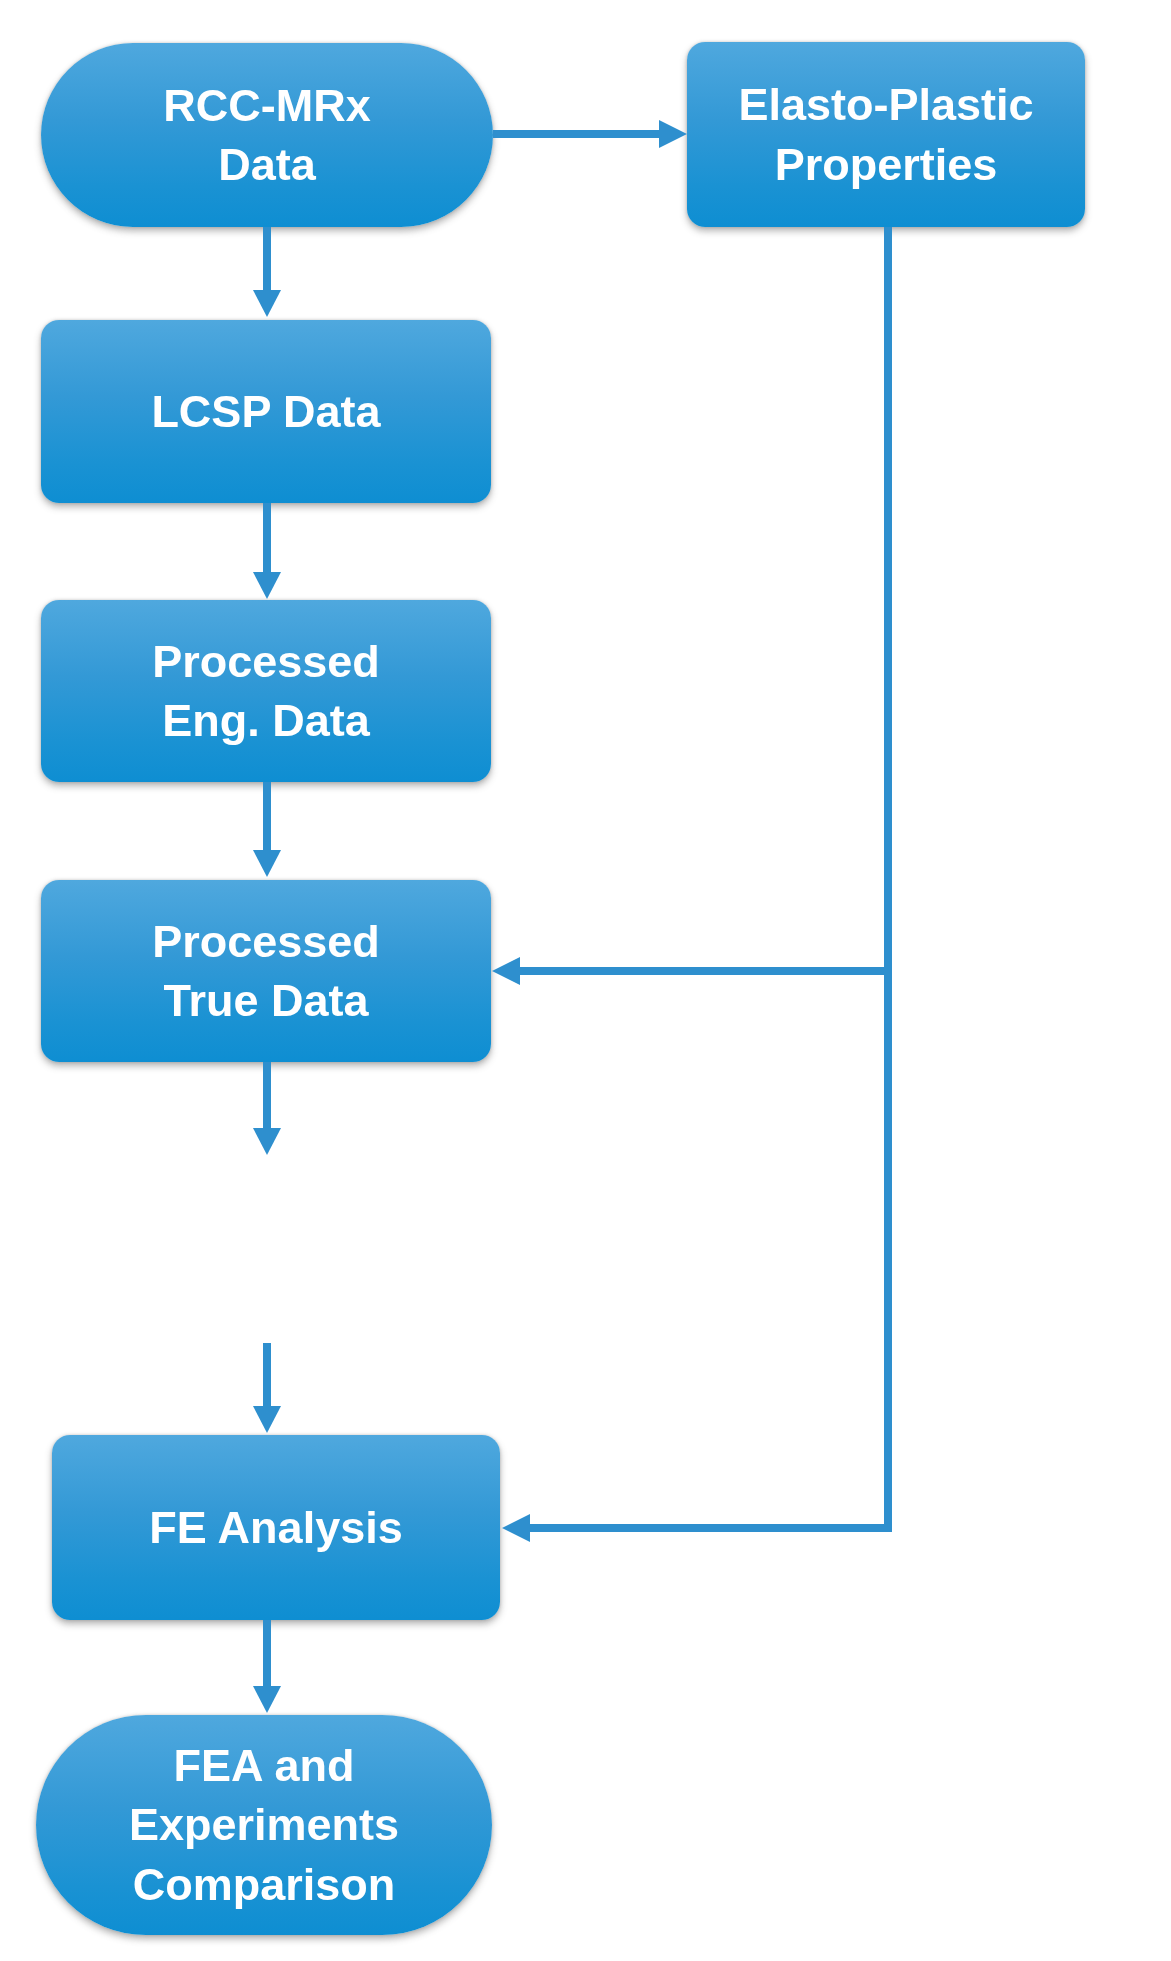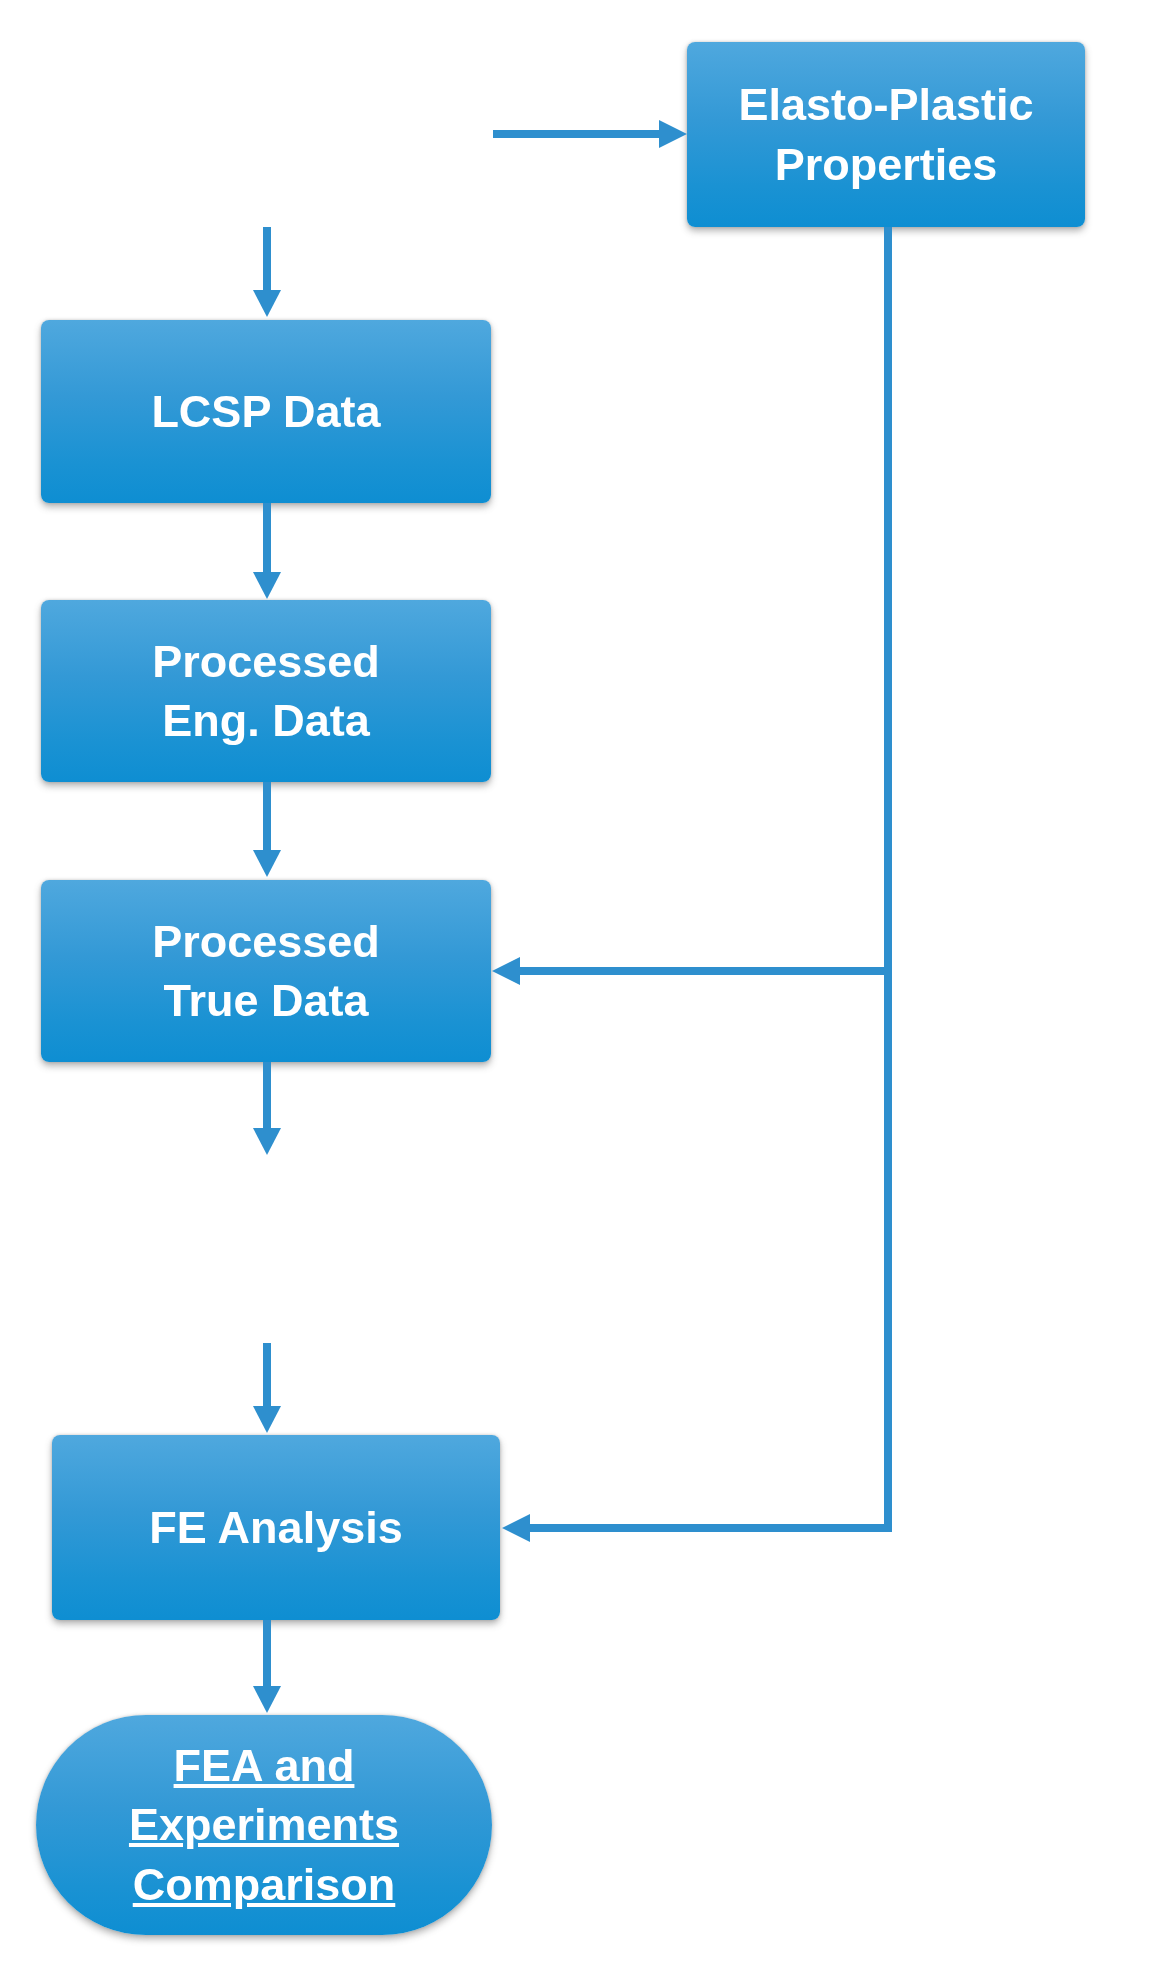--- a/index.html
+++ b/index.html
@@ -19,32 +19,32 @@
     align-items: center;
     justify-content: center;
     text-align: center;
     color: #ffffff;
     font-weight: bold;
     font-size: 45px;
     line-height: 1.32;
     white-space: pre-line;
     background: linear-gradient(180deg, #4fa8de 0%, #3399d6 42%, #1a92d3 78%, #0e8ed2 100%);
     box-shadow: 0 4px 7px rgba(90, 90, 90, 0.45), 0 0 3px rgba(120, 120, 120, 0.35);
-    border-radius: 8px;
+    border-radius: 18px;
   }
   .node.stadium { border-radius: 115px; }
 
   .n-rcc      { left: 41px;  top: 43px;   width: 452px; height: 184px; }
   .n-elasto   { left: 687px; top: 42px;   width: 398px; height: 185px; }
   .n-lcsp     { left: 41px;  top: 320px;  width: 450px; height: 183px; }
   .n-engdata  { left: 41px;  top: 600px;  width: 450px; height: 182px; }
   .n-truedata { left: 41px;  top: 880px;  width: 450px; height: 182px; }
   .n-creep    { left: 41px;  top: 1157px; width: 450px; height: 186px; }
   .n-fea      { left: 52px;  top: 1435px; width: 448px; height: 185px; }
-  .n-compare  { left: 36px;  top: 1715px; width: 456px; height: 220px; text-decoration: underline; }
+  .n-compare  { left: 36px;  top: 1715px; width: 456px; height: 220px; }
 
   
   .stem { position: absolute; background: #2e8fce; }
   .head { position: absolute; width: 0; height: 0; }
   .head-down {
     border-left: 14px solid transparent;
     border-right: 14px solid transparent;
     border-top: 27px solid #2e8fce;
   }
   .head-right {
@@ -85,20 +85,22 @@
 
   
   .s9 { left: 530px; top: 1524px; width: 362px; height: 8px; }
   .h9 { left: 502px; top: 1514px; }
 </style>
 </head>
 <body>
 
 <div id="canvas">
 
+  <div class="node stadium n-rcc">RCC-MRx
+Data</div>
 
   <div class="node n-elasto">Elasto-Plastic
 Properties</div>
 
   <div class="node n-lcsp">LCSP Data</div>
 
   <div class="node n-engdata">Processed
 Eng. Data</div>
 
   <div class="node n-truedata">Processed

